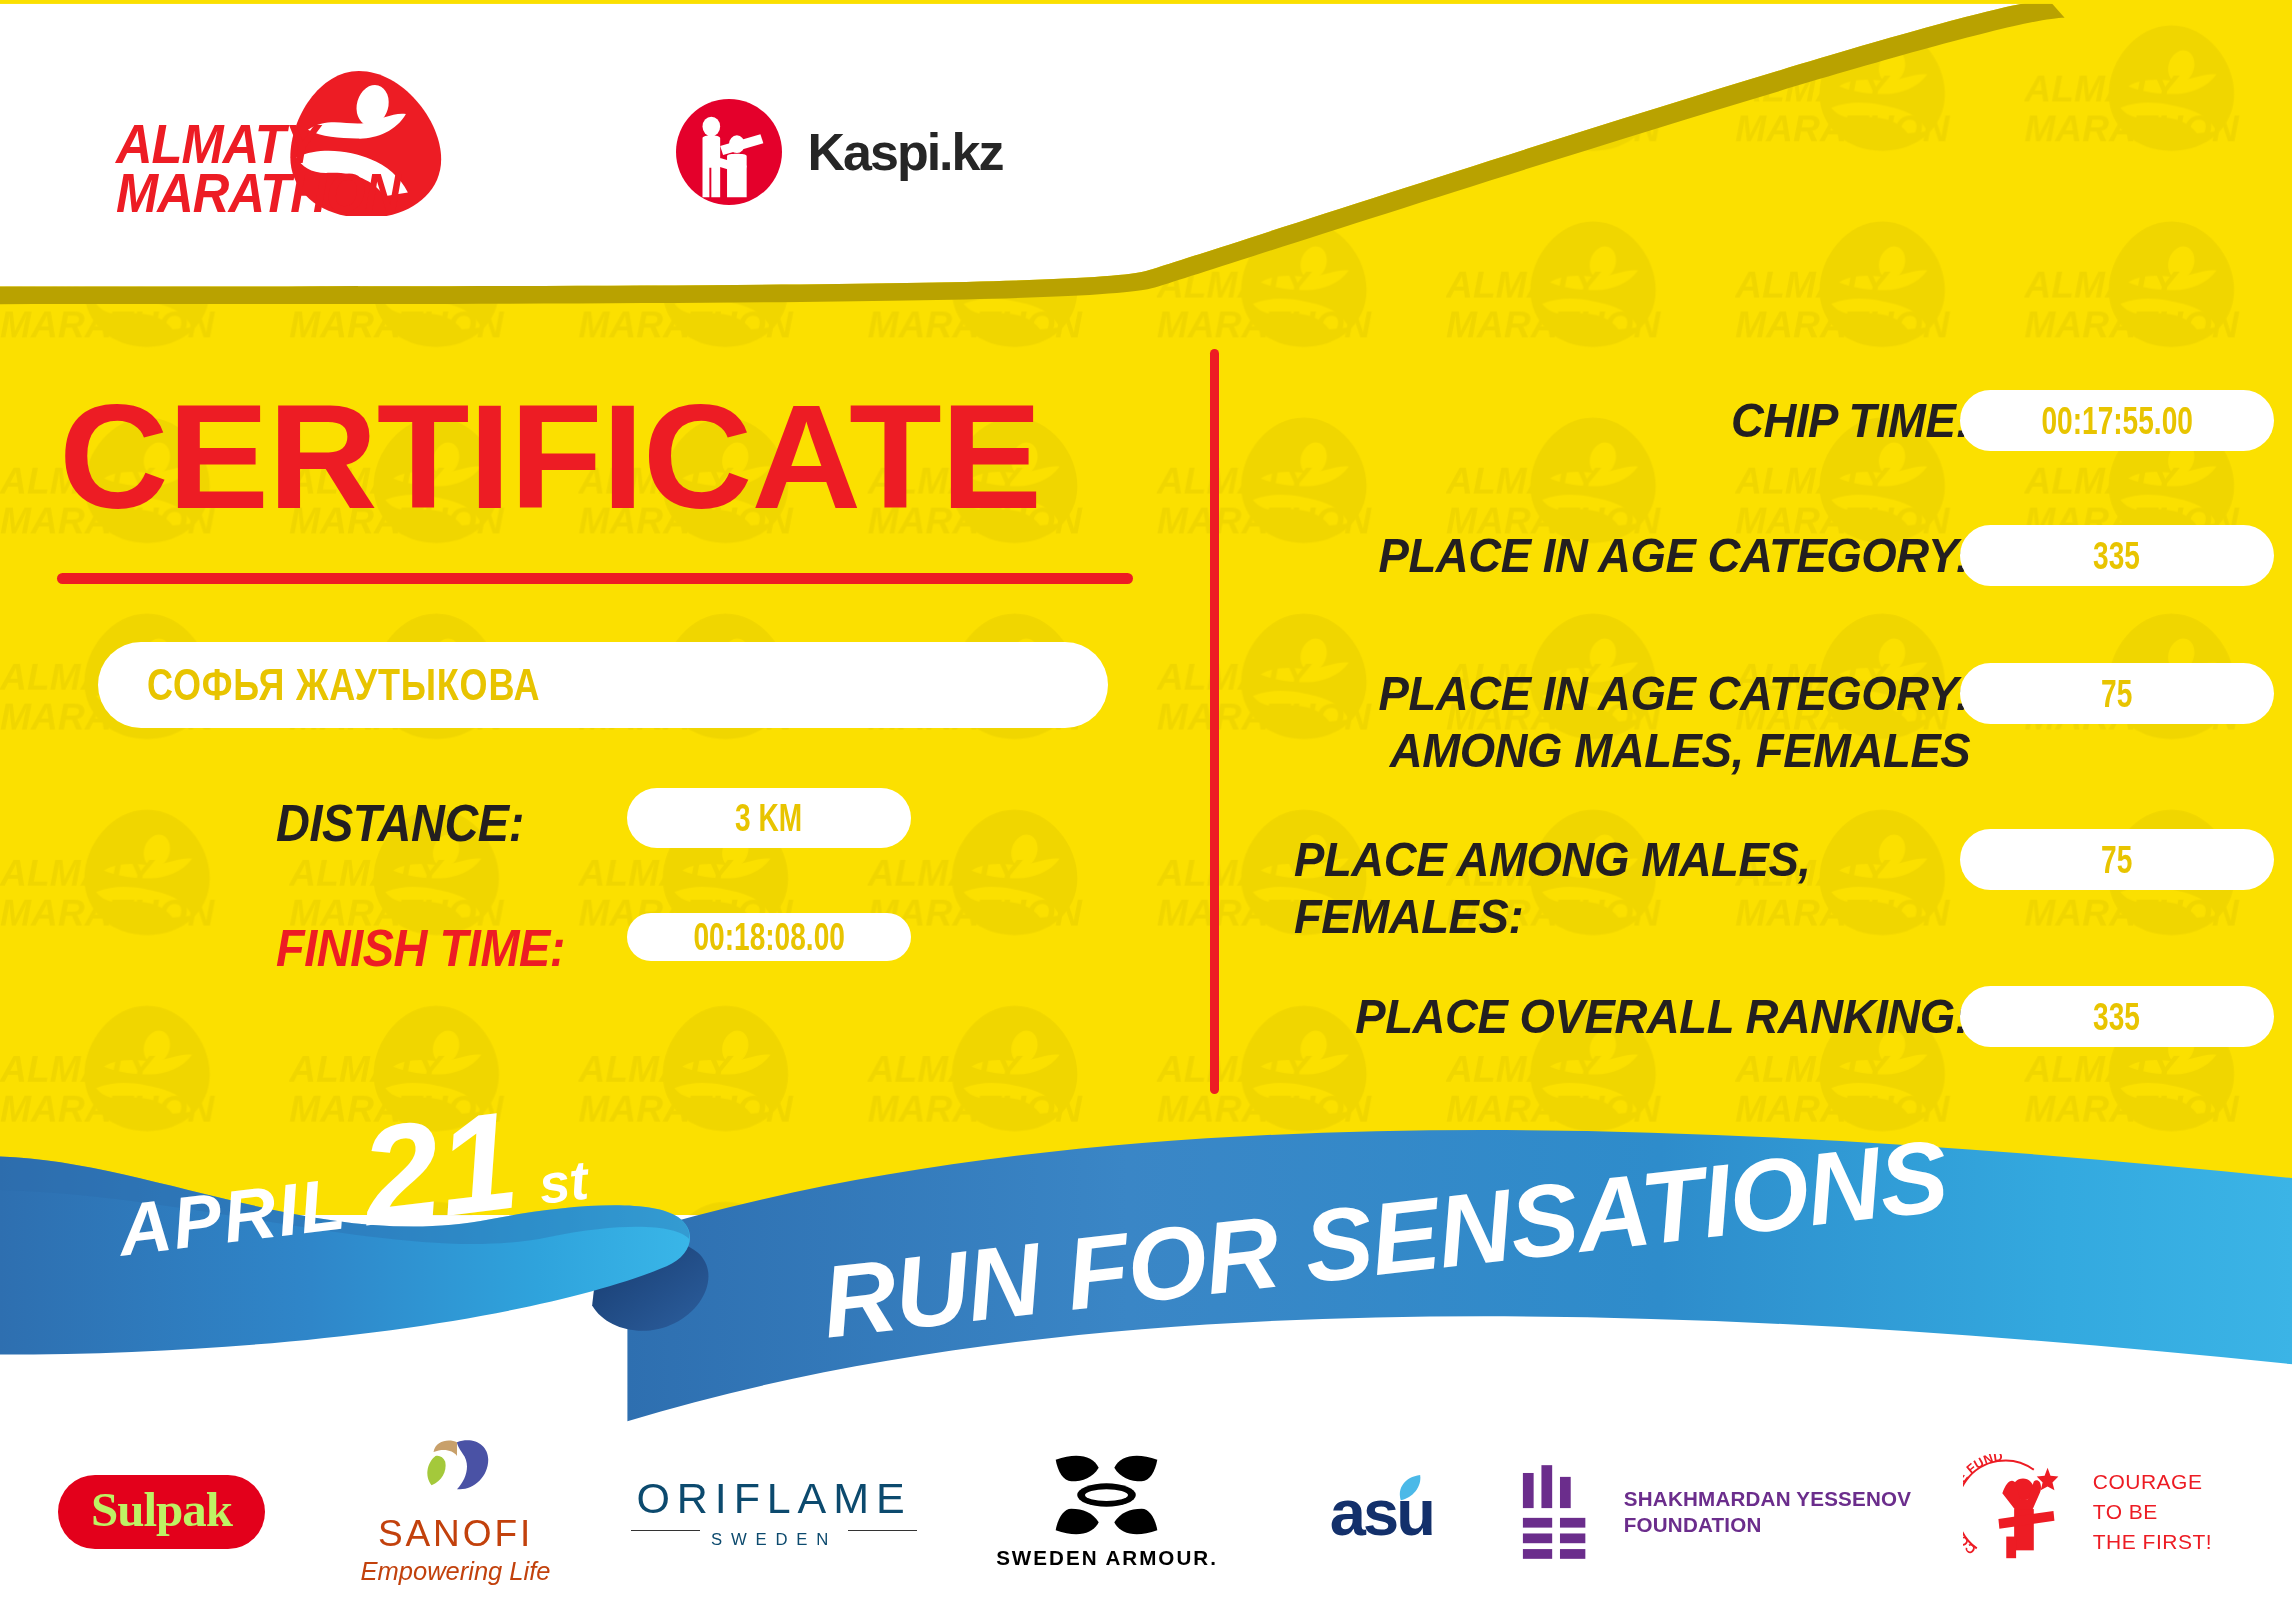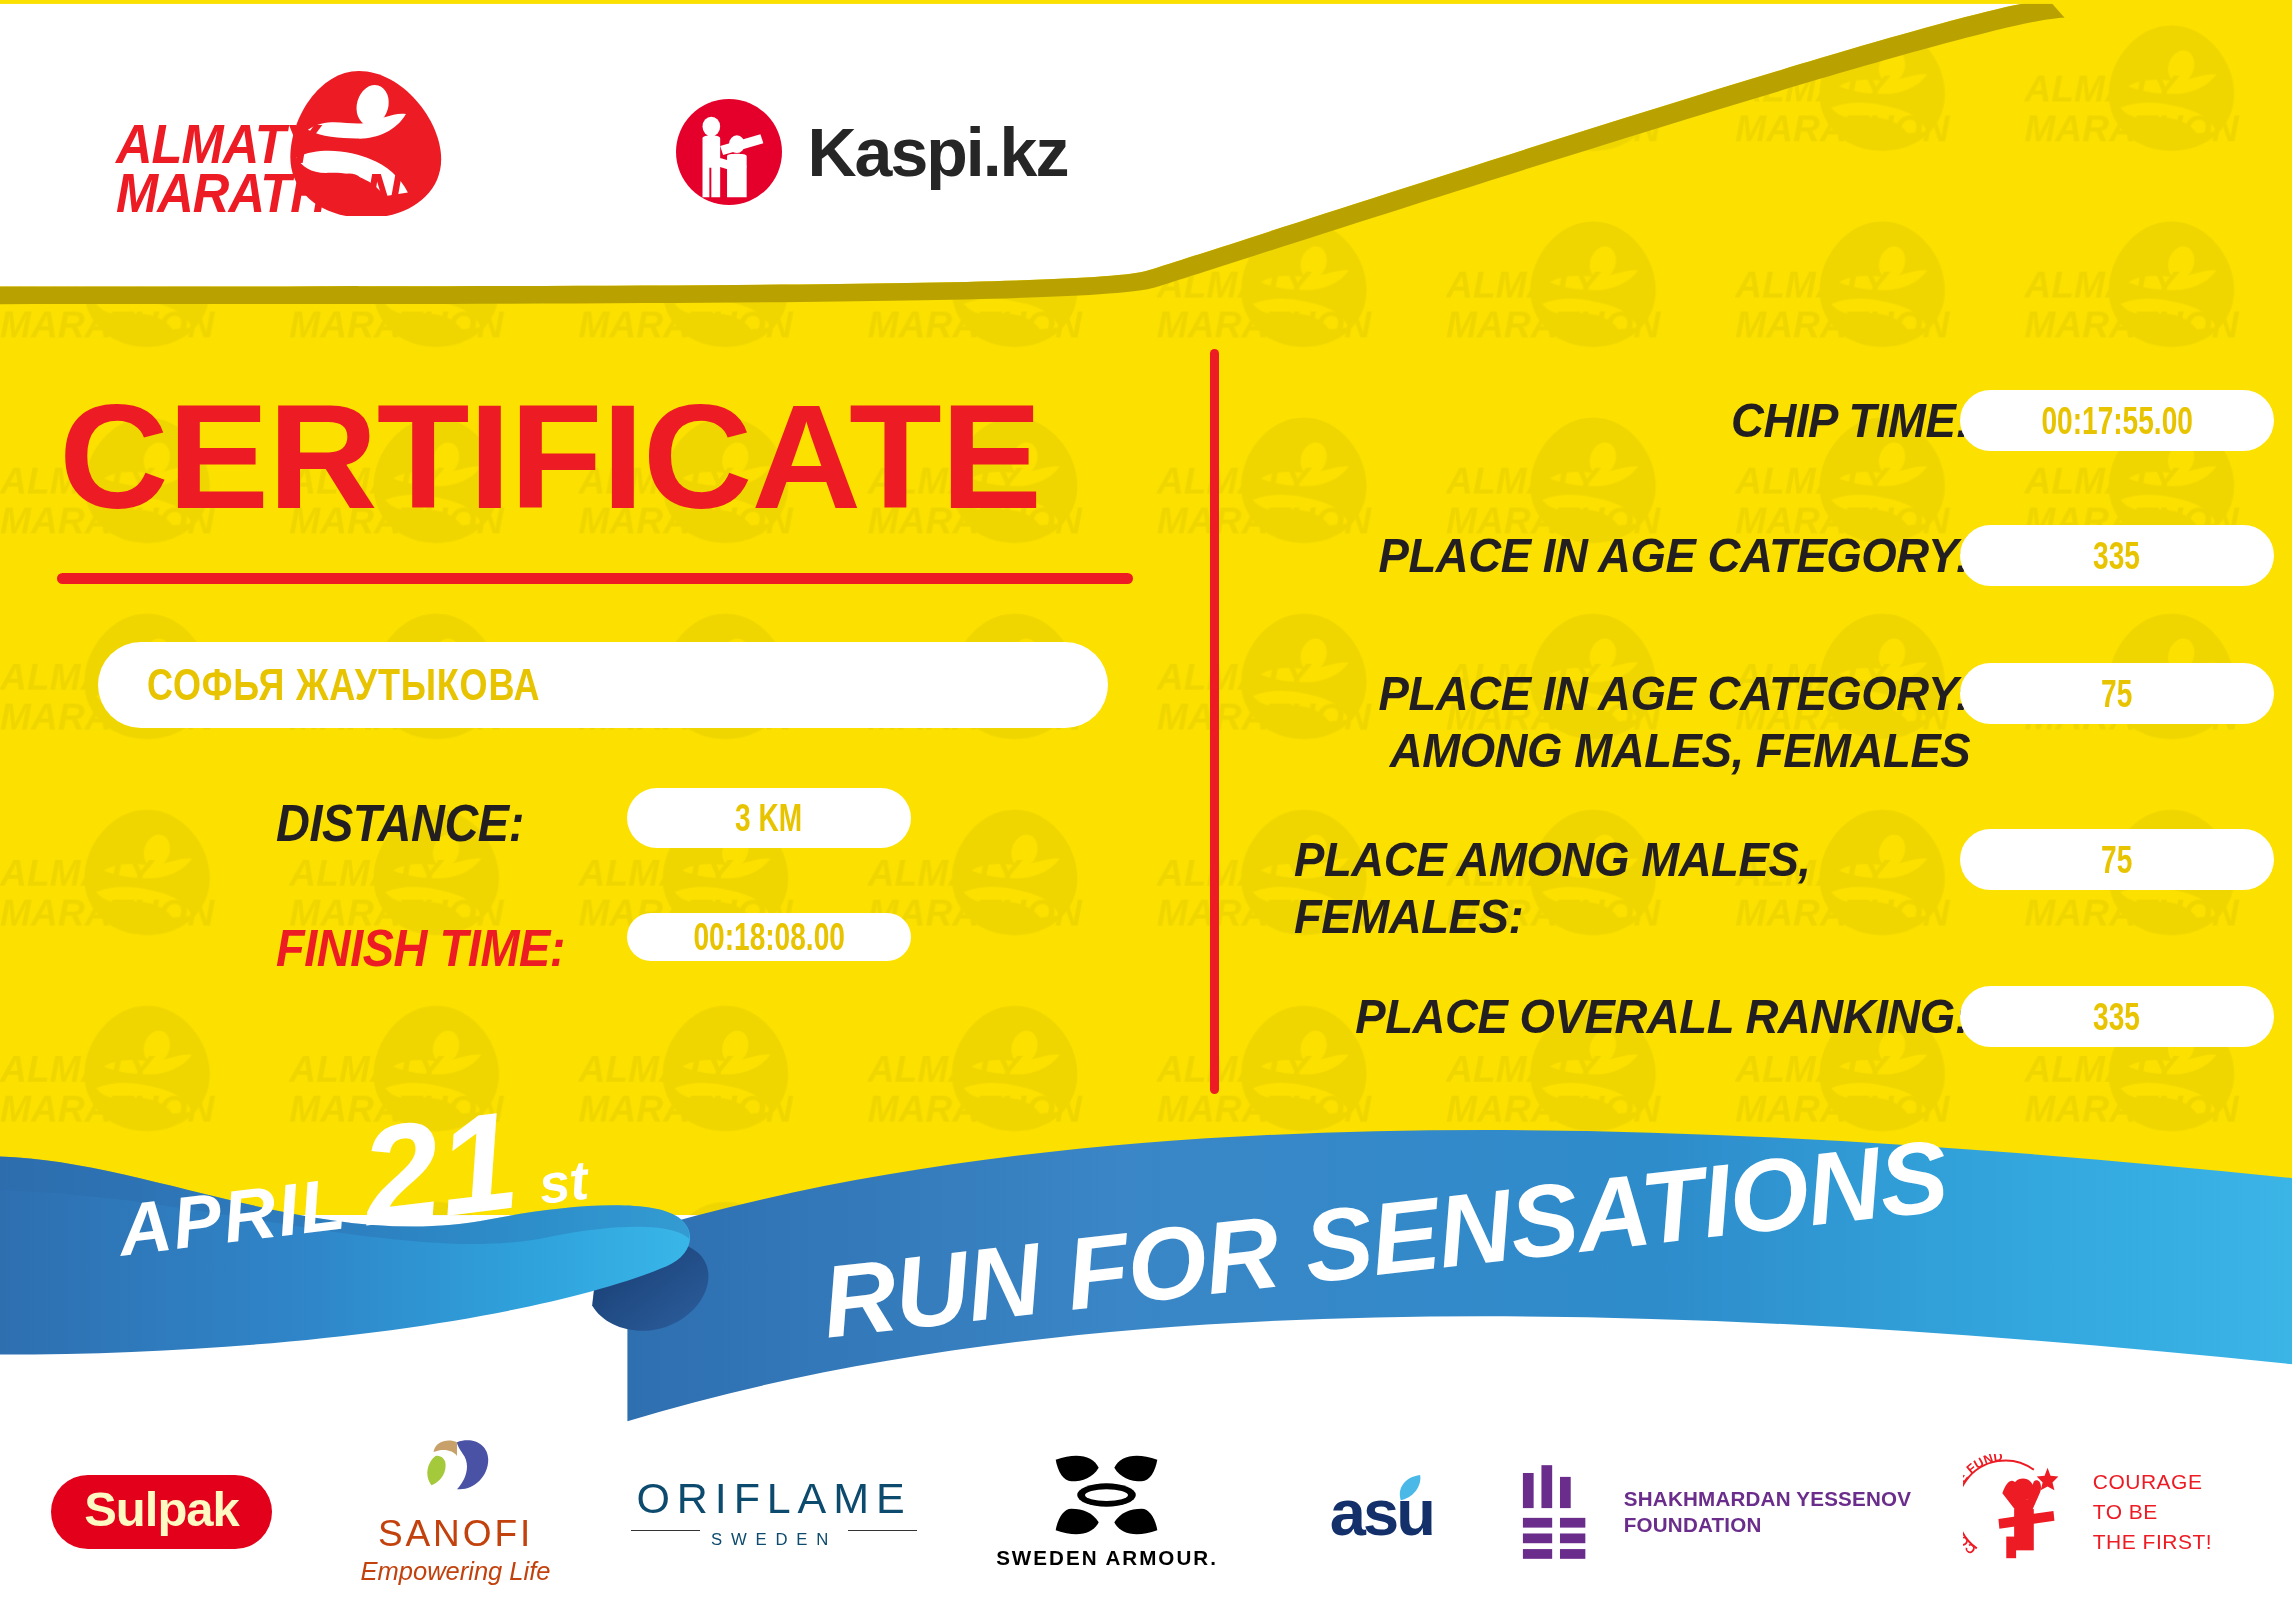--- a/index.html
+++ b/index.html
@@ -33,21 +33,21 @@
     position:absolute; left:0; top:51px;
     font-weight:bold; font-style:italic; color:#ED1C24;
     font-size:55px; line-height:49px; letter-spacing:-1px;
     font-family:"Liberation Sans", sans-serif;
     transform:scaleX(.92); transform-origin:left top;
   }
   .am-text div { white-space:nowrap; }
 
   .logo-kaspi { position:absolute; left:676px; top:93px; height:118px; display:flex; align-items:center; gap:25.5px; }
   .kaspi-word {
-    font-size:68px; font-weight:bold; color:#262626; letter-spacing:-2px;
+    font-size:52px; font-weight:bold; color:#262626; letter-spacing:-2px;
     font-family:"Liberation Sans", sans-serif;
   }
 
   
   .cert-title {
     position:absolute; left:59px; top:382px;
     font-size:149px; font-weight:bold; color:#ED1C24; letter-spacing:-1px;
     line-height:1; white-space:nowrap;
     transform:scaleX(1.02); transform-origin:left top;
   }
@@ -118,23 +118,24 @@
   }
 
   
   .sponsors {
     position:absolute; left:0; top:1426px; width:2293px; height:172px;
     display:flex; align-items:center;
   }
   .sp { display:flex; align-items:center; justify-content:center; height:157px; }
 
   .sulpak {
-    background:#E3001B; border-radius:47px; color:#fef9c3;
+    background:#E3001B; border-radius:47px; color:#bef264;
     font-size:49px; font-weight:bold; letter-spacing:-1px;
     padding:5.9px 33px 11.8px 33px;
+    font-family:Liberation Serif, serif;
   }
   .sanofi { text-align:center; color:#c2410c; }
   .sanofi .w { font-size:37px; letter-spacing:2.9px; font-weight:normal; }
   .sanofi .t { font-size:25.5px; font-style:italic; margin-top:2.9px; }
 
   .oriflame { text-align:center; color:#0c4a6e; }
   .oriflame .w { font-size:43px; letter-spacing:6.9px; font-weight:300; }
   .oriflame .s { font-size:16.7px; letter-spacing:8.8px; margin-top:7.8px;
                  display:flex; justify-content:center; gap:11px; }
   .oriflame .s i { display:block; width:69px; height:1px; background:#333; }

